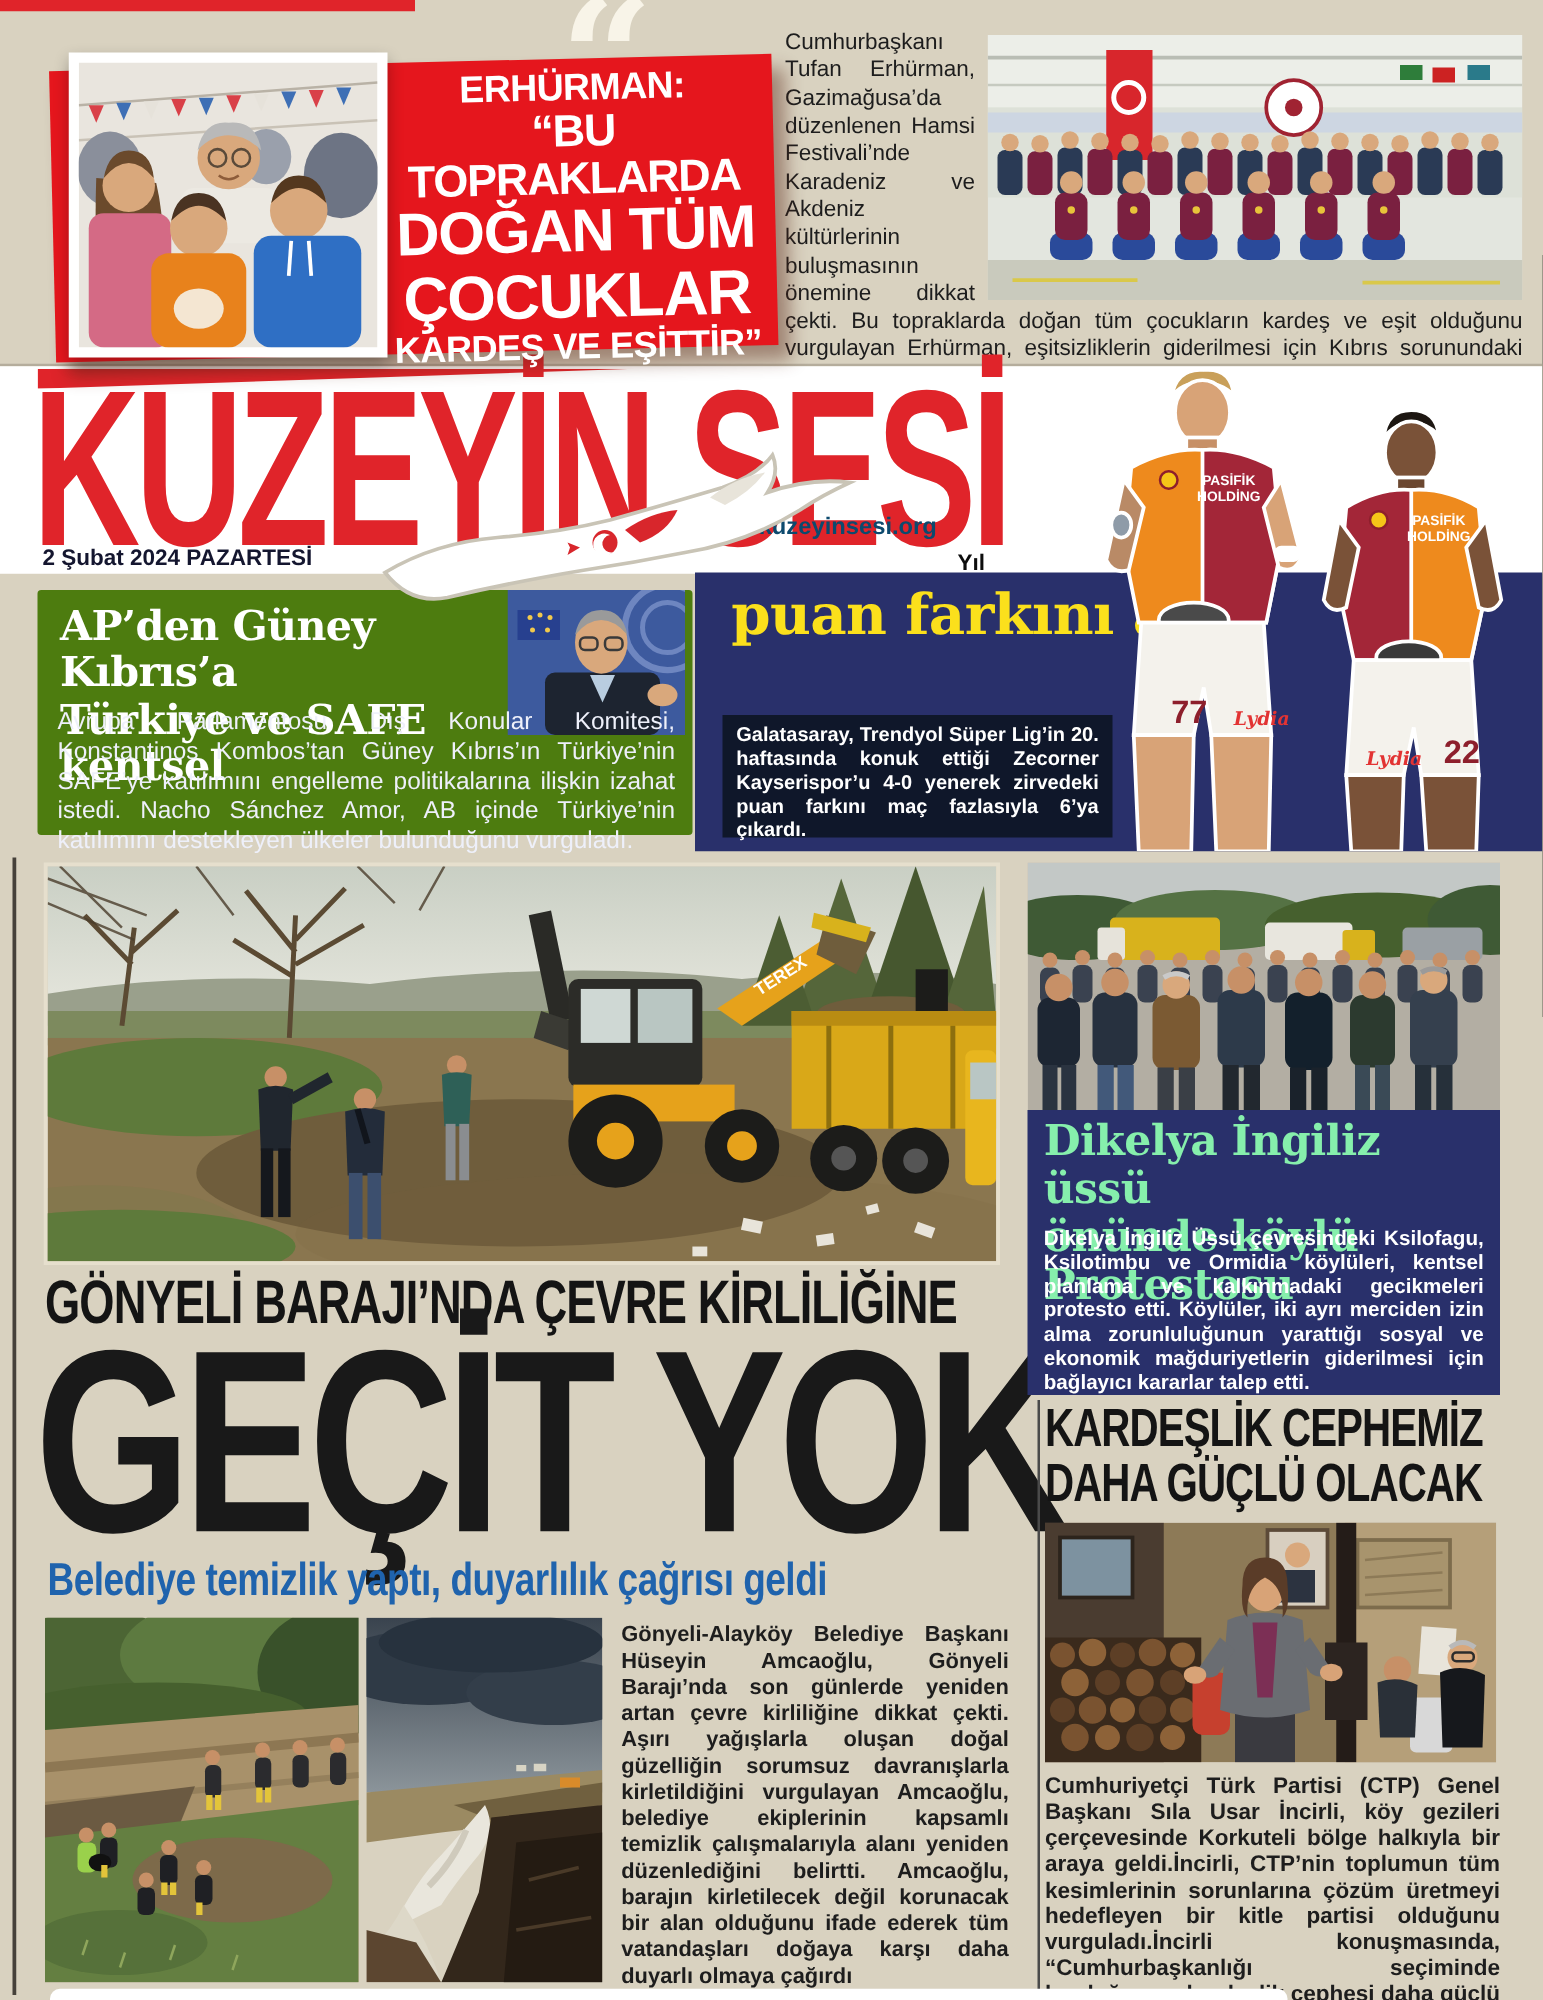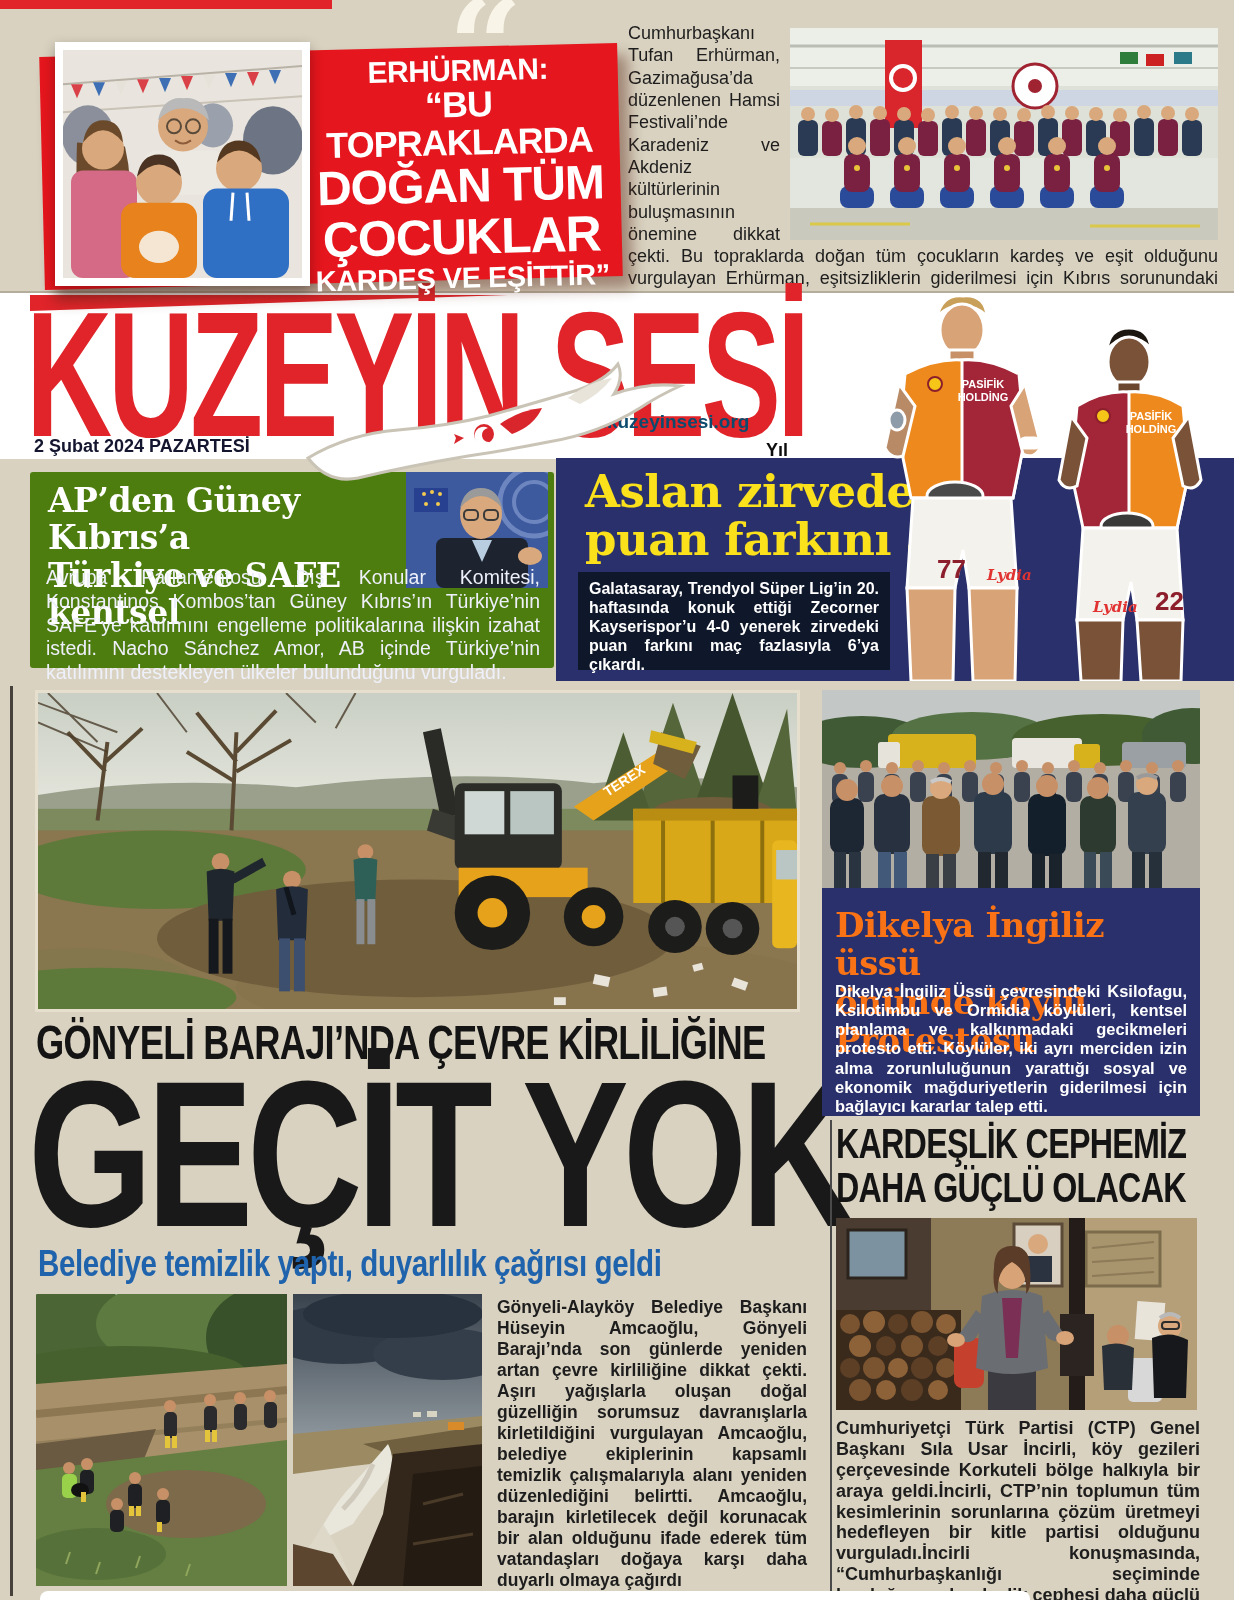--- a/index.html
+++ b/index.html
@@ -67,21 +67,21 @@
   .subhead{left:38px;top:1243px;font-size:37px;font-weight:bold;color:#1f63ad;
            letter-spacing:-.5px;transform:scaleX(.8);}
   .bp1{left:36px;top:1294px;width:251px;height:292px;}
   .bp2{left:293px;top:1294px;width:189px;height:292px;}
   .dam-body{left:497px;top:1297px;width:310px;font-size:17.5px;font-weight:bold;
             line-height:1.2;color:#1d1d1d;text-align:justify;}
   
   .protest-photo{left:822px;top:690px;width:378px;height:198px;}
   .dik-box{left:822px;top:888px;width:378px;height:228px;background:#29306b;}
   .dik-headline{position:absolute;left:13px;top:6px;font-size:34px;line-height:1.13;
-                color:#f97316;letter-spacing:-.5px;margin-top:12px;}
+                color:#86efac;letter-spacing:-.5px;}
   .dik-body{position:absolute;left:13px;top:94px;width:352px;font-size:16.5px;font-weight:bold;
             color:#fff;line-height:1.16;text-align:justify;}
   .ctp-head{left:836px;top:1122px;font-size:43px;font-weight:bold;line-height:1.02;
             letter-spacing:-1px;color:#141414;transform:scaleX(.75);}
   .ctp-photo{left:836px;top:1218px;width:361px;height:192px;}
   .ctp-body{left:836px;top:1418px;width:364px;font-size:18px;font-weight:bold;line-height:1.16;
             color:#1d1d1d;text-align:justify;}
   .left-edge-line{left:10px;top:686px;width:3px;height:910px;background:#46413a;}
   .col-divider{left:830px;top:1120px;width:2px;height:476px;background:#4a4a4a;}
   .bottom-strip{left:40px;top:1591px;width:990px;height:9px;background:#fff;
@@ -275,21 +275,20 @@
       <path d="M200 90 a9 9 0 1 0 2 14 a7 7 0 1 1 -2 -14 Z" fill="#ffffff"></path>
       <polygon points="166,96 176,100 166,106 168,100" fill="#d8262c"></polygon>
     </svg>
   </div>
   <div class="abs mast-date">2 Şubat 2024 PAZARTESİ</div>
   <div class="abs mast-url">www.kuzeyinsesi.org</div>
   <div class="abs mast-partial">Yıl</div>
 
   <div class="abs sports-band">
     <div class="gs-headline serif">
-      <div>Aslan zirvede</div>
       <div>puan farkını açtı</div>
     </div>
     <div class="gs-inner">
       <span>Galatasaray, Trendyol Süper Lig’in 20. haftasında konuk ettiği Zecorner Kayserispor’u 4-0 yenerek zirvedeki puan farkını maç fazlasıyla 6’ya çıkardı.</span>
     </div>
   </div>
 
   <div class="abs ap-box">
     <div class="ap-headline serif">
       <div>AP’den Güney Kıbrıs’a</div>

